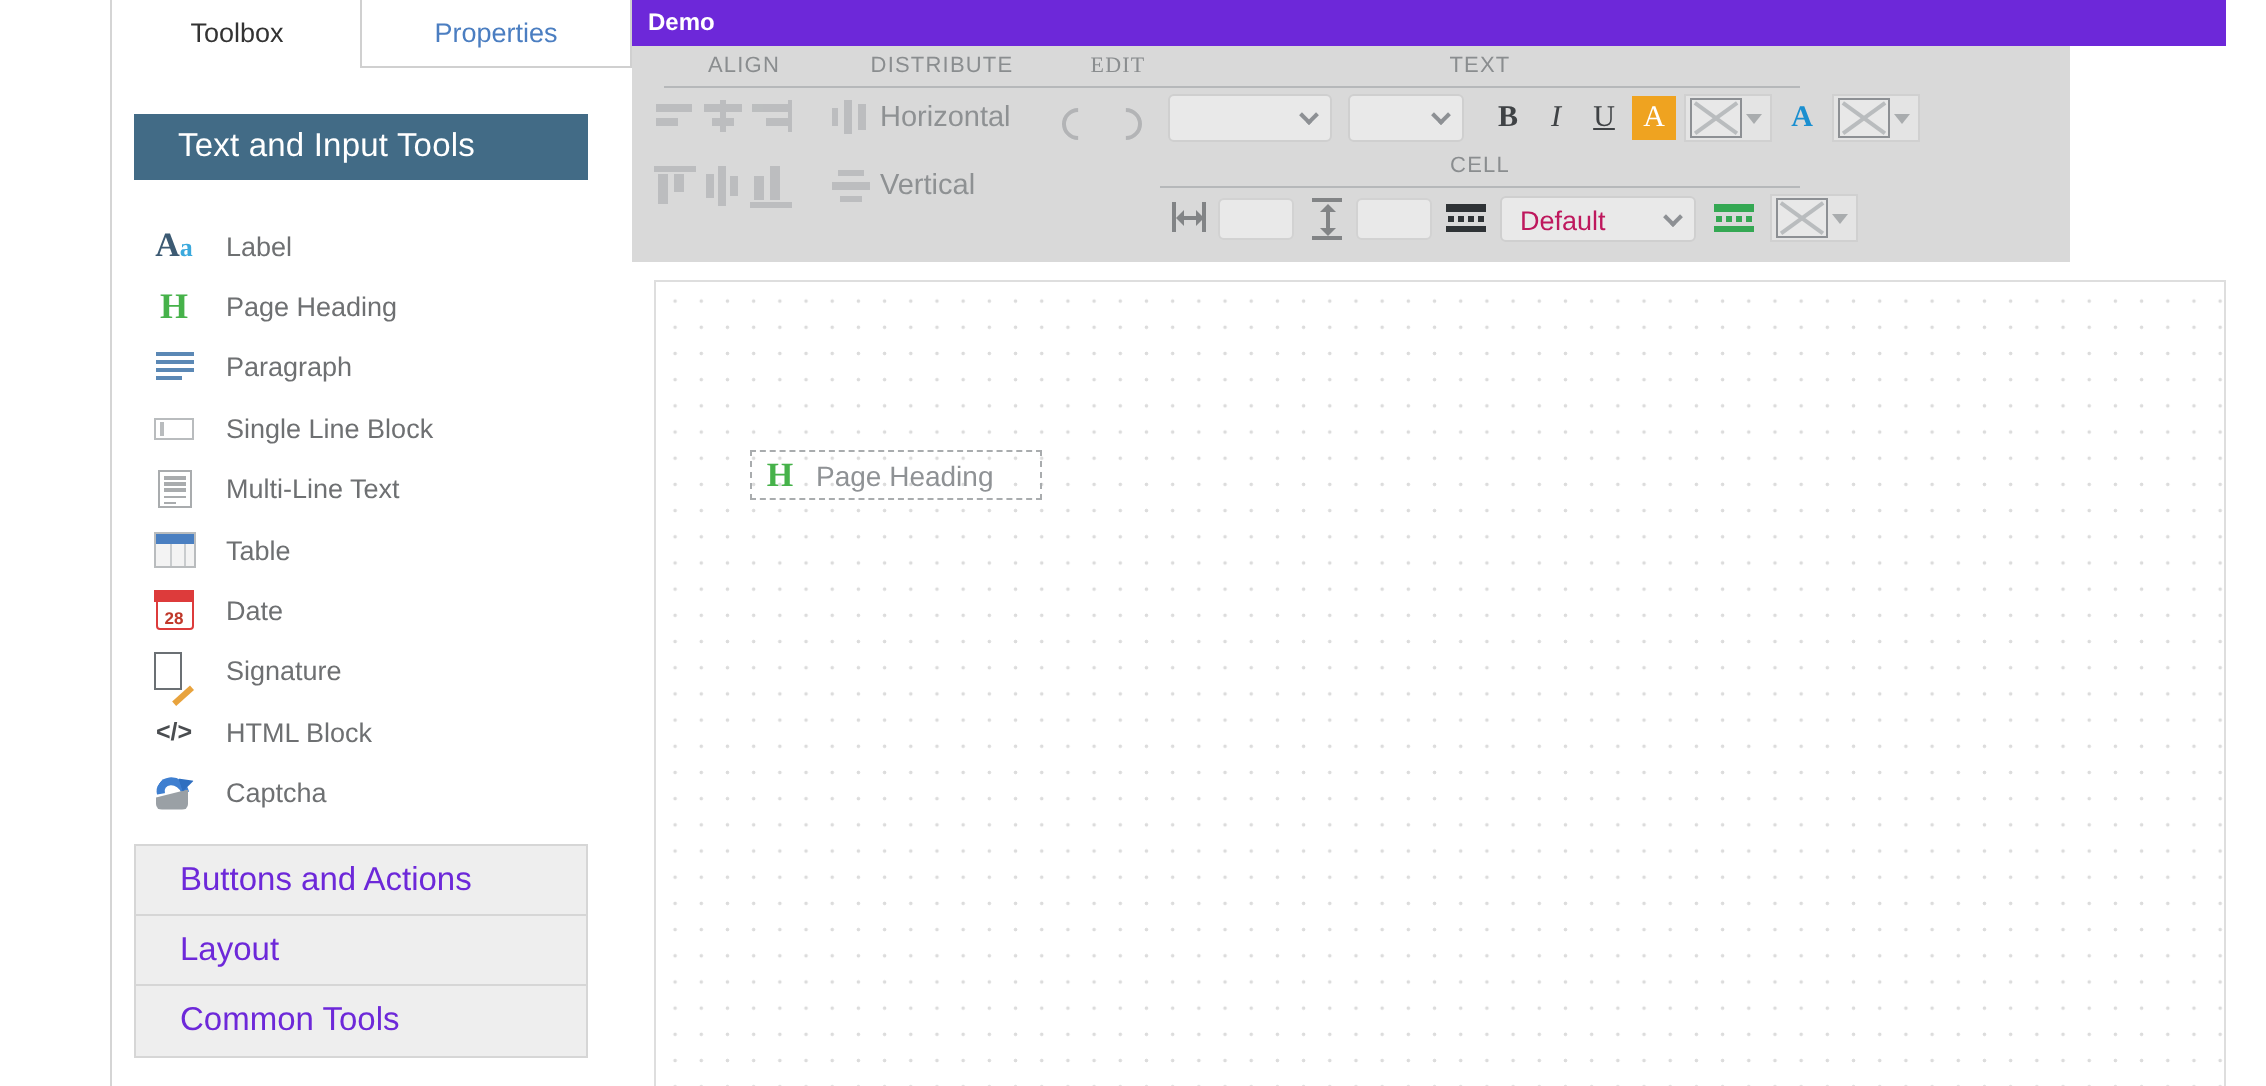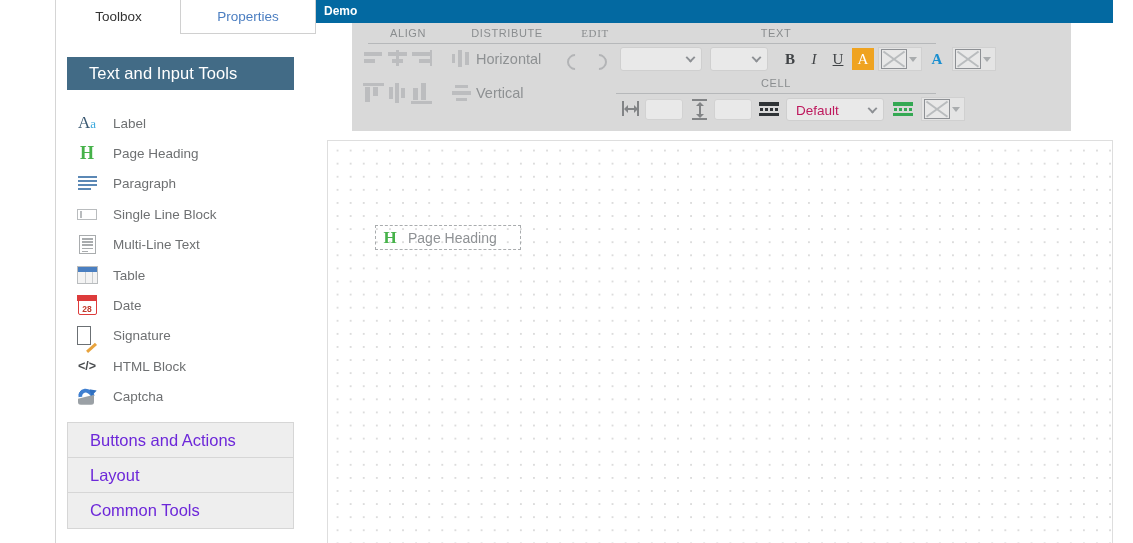--- a/index.html
+++ b/index.html
@@ -61,21 +61,21 @@
     width: 30px; min-width: 30px; height: 22px;
     display: flex; align-items: center; justify-content: center;
     margin-left: 5px;
   }
   .tool-label {
     font-size: 13.5px; color: #6e7072; margin-left: 11px;
     white-space: nowrap;
   }
 
   
-  .ico-label { font-family: "Liberation Serif", serif; font-size: 17px; color:#3c5a73; font-weight:400; }
+  .ico-label { font-family: "Liberation Serif", serif; font-size: 17px; color:#3c5a73; font-weight:700; }
   .ico-label i { font-style: normal; color:#3ba9dd; font-size: 13px; }
   .ico-h { font-family: "Liberation Serif", serif; font-size: 18px; color:#46b24a; font-weight:700; }
   .ico-para { width: 19px; }
   .ico-para span { display:block; height:2px; background:#5b88b5; margin-bottom:2px; }
   .ico-para span:nth-child(1){ width:19px; } .ico-para span:nth-child(2){ width:19px; }
   .ico-para span:nth-child(3){ width:19px; } .ico-para span:nth-child(4){ width:13px; }
   .ico-sl { width:20px; height:11px; border:1.5px solid #b9bcbe; position:relative; background:#fff;}
   .ico-sl:before{content:"";position:absolute;left:2px;top:1px;width:1.5px;height:7px;background:#b9bcbe;}
   .ico-ml { width:17px; height:19px; border:1.5px solid #a9acae; background:#fff; padding:2px 2px 0 2px;}
   .ico-ml span{ display:block; height:1.5px; background:#a9acae; margin-bottom:1.6px; width:100%;}
@@ -108,30 +108,29 @@
   .section-row {
     height: 35px; line-height: 35px; padding-left: 22px;
     font-size: 16.5px; color: #6d28d9; cursor: pointer;
     border-bottom: 1px solid #d6d6d6; background:#eeeeee;
   }
   .section-row:last-child { border-bottom: none; }
 
   
   #titlebar {
     position: absolute; left: 316px; top: 0; width: 797px; height: 23px;
-    background: #0369a1;
+    background: #6d28d9;
   }
   #titlebar-text {
     color:#fff; font-size: 12px; font-weight:700; line-height: 23px; padding-left: 8px;
     font-family:"Liberation Sans",sans-serif;
   }
   #toolbar {
     position: absolute; left: 316px; top: 23px; width: 719px; height: 108px;
     background: #d9d9d9;
-    margin-left: 36px;
   }
   .grp-title {
     position:absolute; font-size: 11px; color:#8a8d8f; letter-spacing:.6px;
     text-align:center; font-family:"Liberation Sans",sans-serif;
   }
   .grp-rule { position:absolute; height:1px; background:#b6b8ba; }
 
   .icobtn { position:absolute; opacity:.45; }
   
   .abar { position:absolute; background:#9a9da0; }

